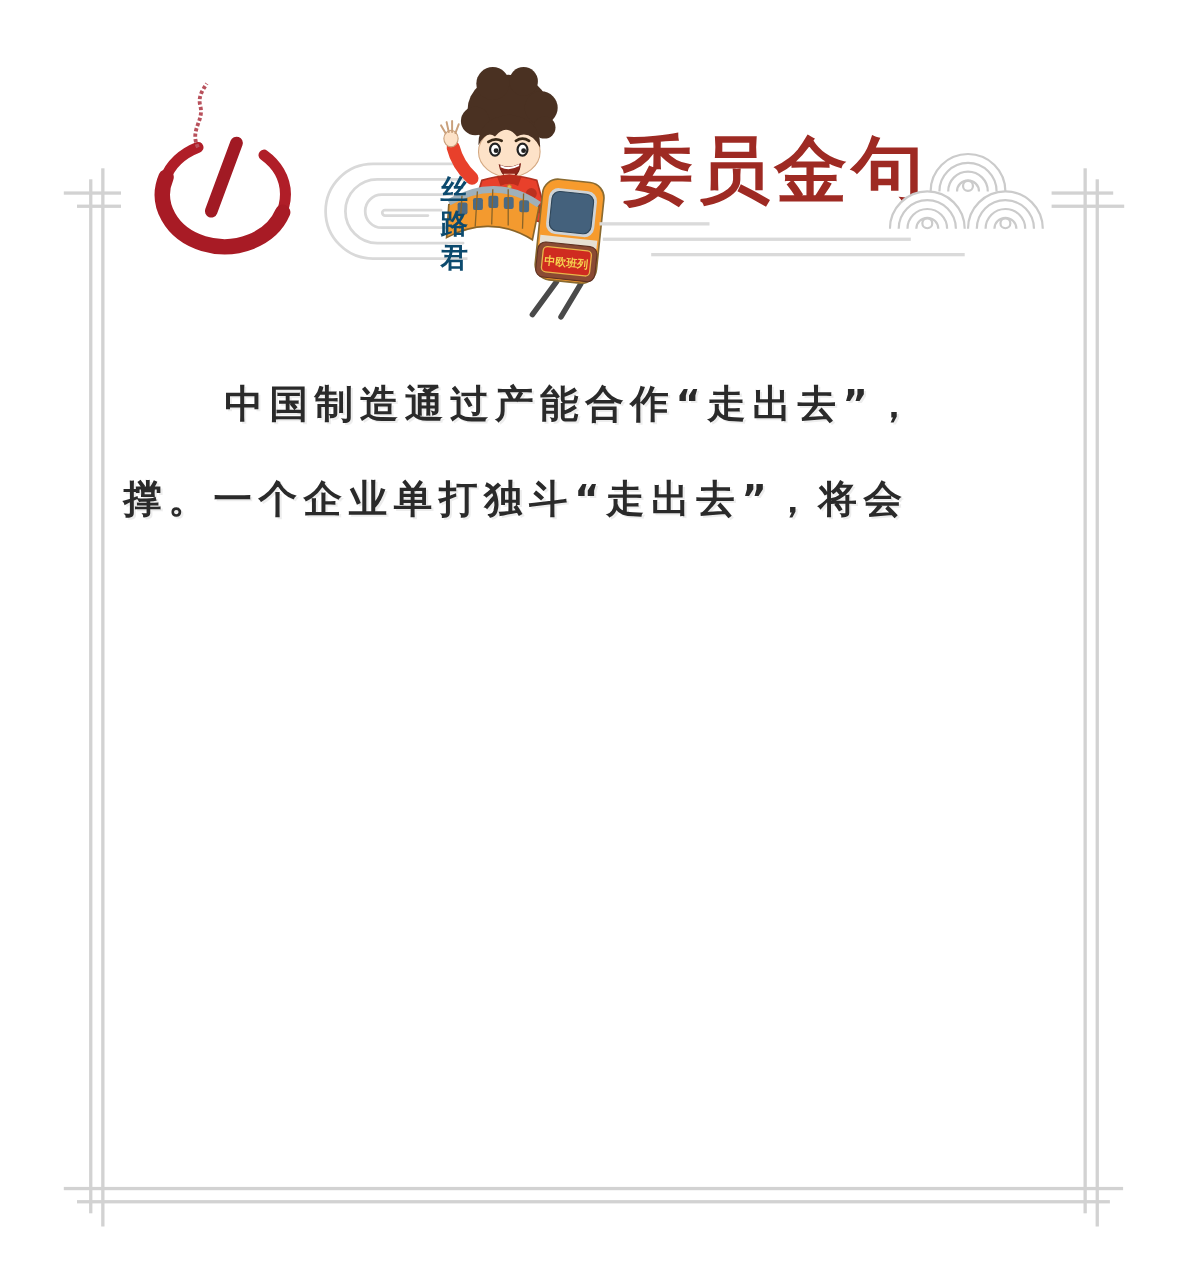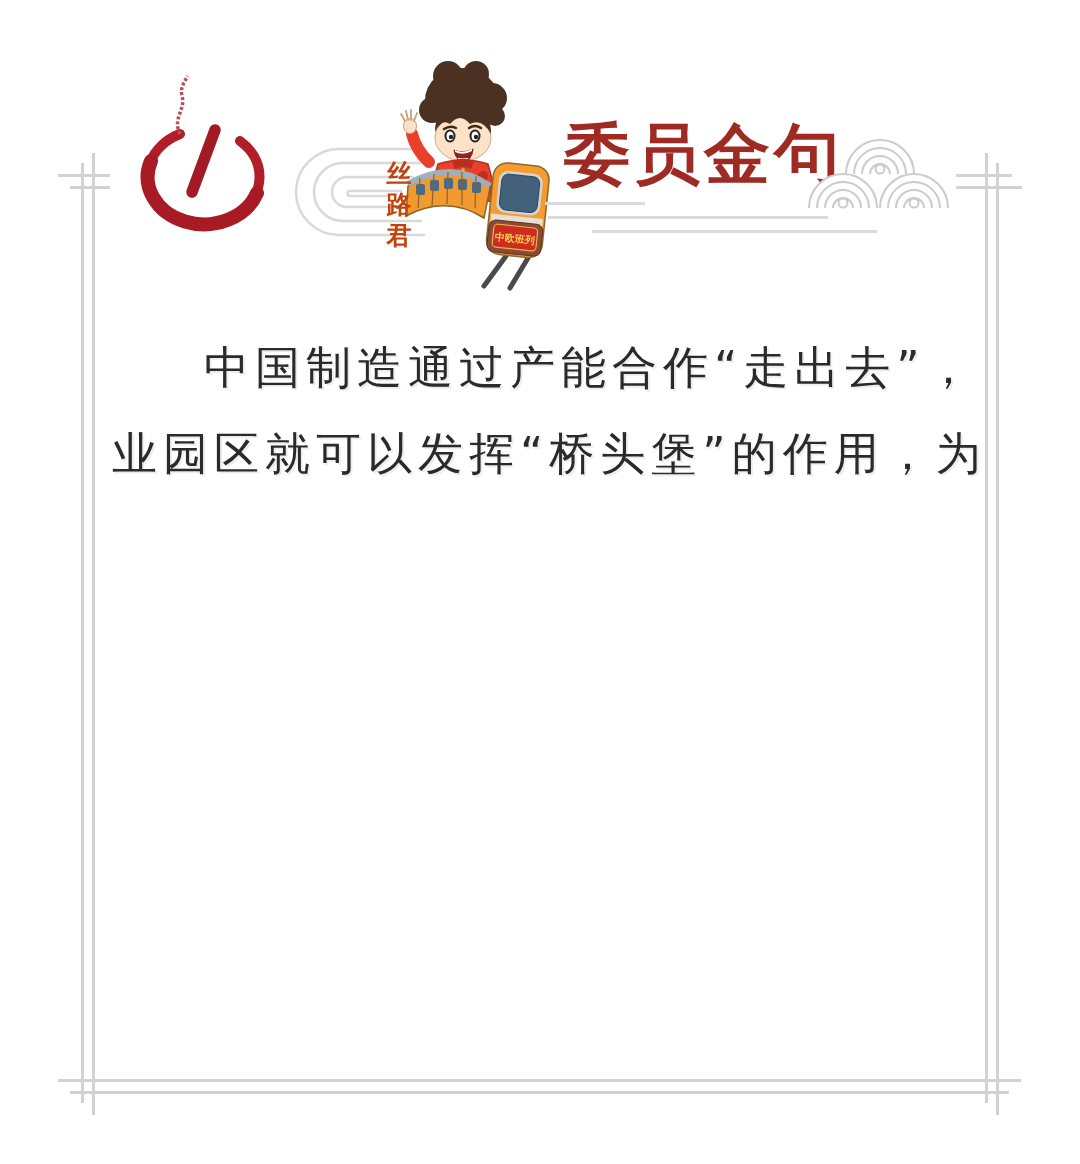--- a/index.html
+++ b/index.html
@@ -6,36 +6,36 @@
   .card {
     position:relative; width:1080px; height:1164px; background:#ffffff;
     overflow:hidden; font-family:"DejaVu Sans", sans-serif;
   }
   
   .fl { position:absolute; background:#d2d2d2; }
   
   .abs { position:absolute; }
   .speedline { position:absolute; height:3px; background:#dadada; }
   .mascot-name {
-    position:absolute; left:383px; top:158px; width:32px;
+    position:absolute; left:397px; top:158px; width:32px;
     font-family:"Liberation Serif", serif; font-weight:600;
-    font-size:25px; line-height:31px; color:#c2410c; text-align:center;
+    font-size:25px; line-height:31px; color:#0c4a6e; text-align:center;
     word-break:break-all;
   }
   .page-title {
     position:absolute; left:564px; top:110px;
     font-family:"Liberation Serif", serif; font-weight:bold;
     font-size:66px; letter-spacing:4px; color:#9e2a23; white-space:nowrap;
   }
   
   .quote {
     position:absolute; left:112px; top:325px; width:872px;
   }
   .quote-line {
-    height:86px; line-height:86px; font-size:45px; font-weight:400;
+    height:86px; line-height:86px; font-size:35px; font-weight:700;
     letter-spacing:6px; color:#2a2a2a; white-space:nowrap;
     font-family:"DejaVu Sans", sans-serif;
     text-shadow:2px 2px 0 rgba(0,0,0,0.07);
   }
   .quote-line.first { text-indent:92px; }
 </style>
 </head>
 <body>
 
 <div class="card">
@@ -185,16 +185,16 @@
           <path d="M 80,78 A 26,26 0 0 1 132,78"></path>
         <path d="M 88,78 A 18,18 0 0 1 124,78"></path>
           <path d="M 96,78 A 10,10 0 0 1 116,78"></path>
         <circle cx="106" cy="73" r="4.5"></circle>
       </g>
     </g>
   </svg>
 
   <div class="quote">
     <div class="quote-line first">中国制造通过产能合作“走出去”，</div>
-    <div class="quote-line">业园区就可以发挥“桥头堡”的作用，为</div>
+    <div class="quote-line">撑。一个企业单打独斗“走出去”，将会</div>
   </div>
 
 </div>
 
 </body></html>

